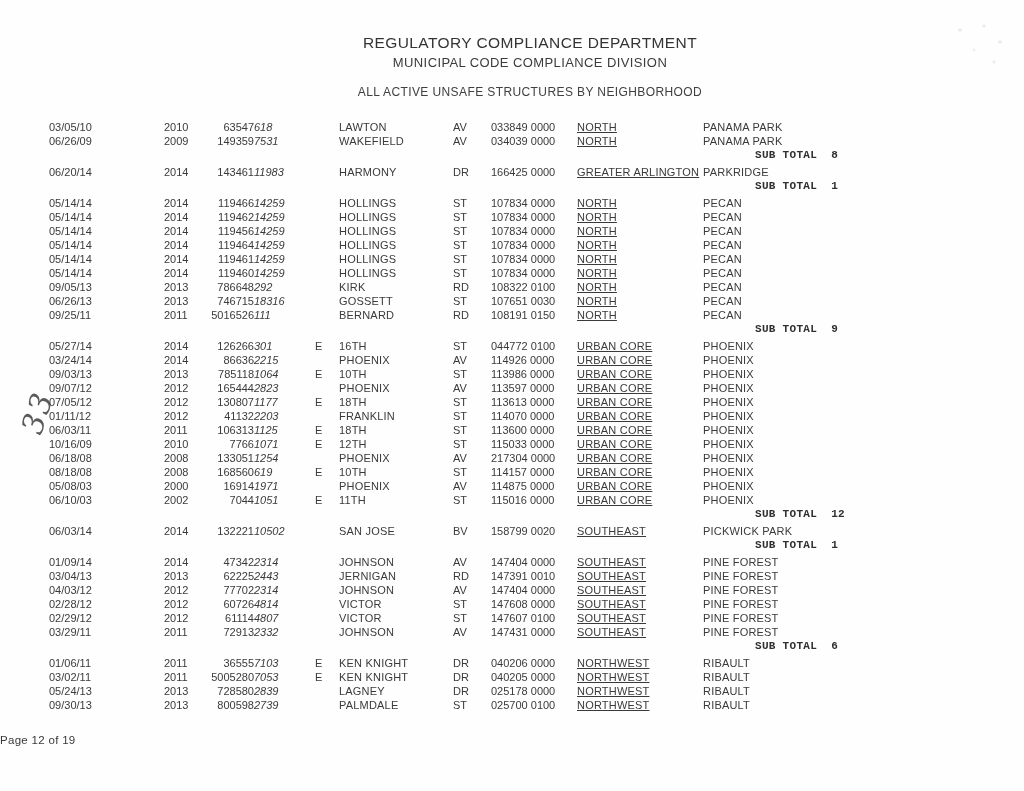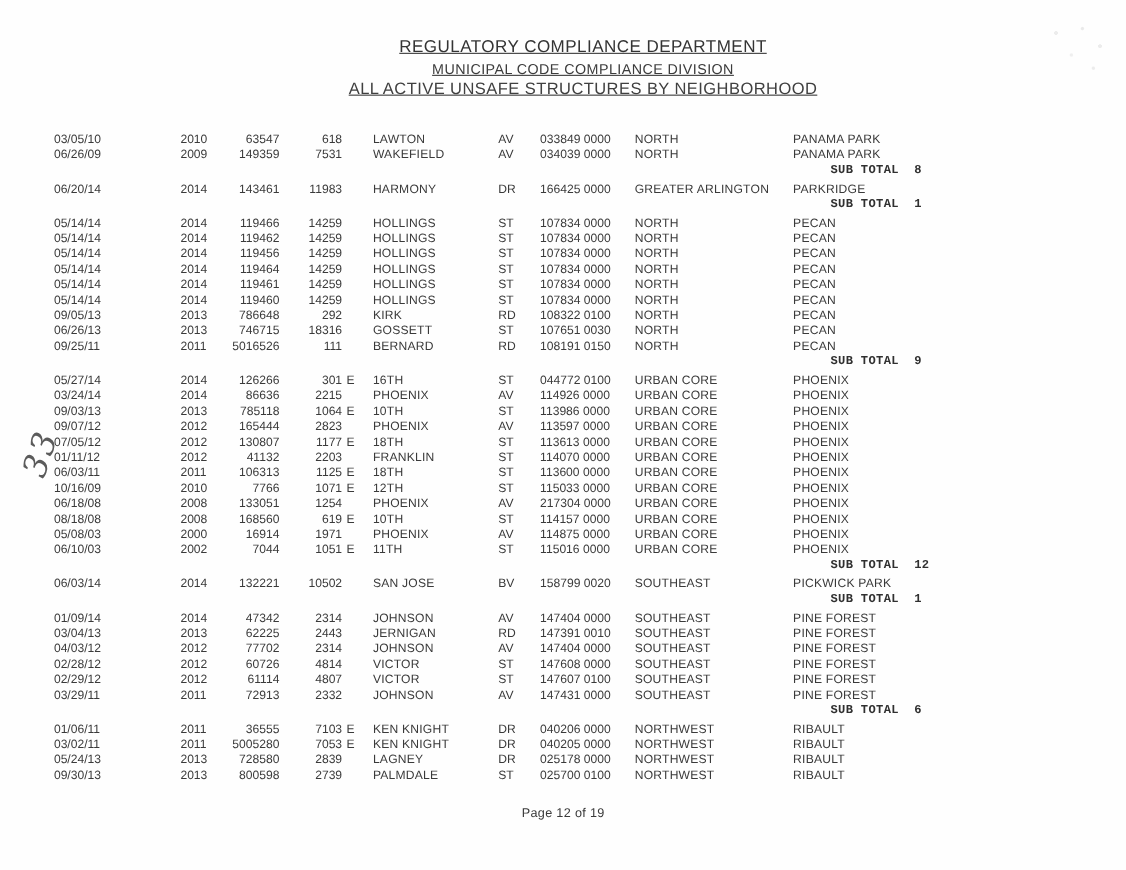--- a/index.html
+++ b/index.html
@@ -14,56 +14,55 @@
   .page{
     position:absolute;inset:0;
     background:#fefefe;
   }
   
   .header{
     position:absolute;top:33px;left:0;width:1024px;
     text-align:center;
     padding-left:36px;box-sizing:border-box;
     letter-spacing:0.4px;
-    text-decoration:underline;
   }
   .h-title{font-size:15.5px;font-weight:400;color:#343434;line-height:19px;}
   .h-sub{font-size:13px;font-weight:400;color:#3c3c3c;line-height:17px;margin-top:2px;}
-  .h-sub2{font-size:15px;font-weight:400;color:#404040;line-height:15px;margin-top:2px;text-align:center;}
+  .h-sub2{font-size:12px;font-weight:400;color:#404040;line-height:15px;margin-top:14px;text-align:center;}
   
   .tbl{
     position:absolute;top:120px;left:0;width:1024px;
     font-size:11px;
   }
   .section{margin-bottom:3px;}
   .row{
     display:flex;align-items:baseline;
     height:14px;line-height:14px;
     padding-left:49px;
     white-space:nowrap;
   }
   .cell{flex:none;overflow:visible;color:#3a3a3a;}
   .c-date{width:115px;}
   .c-year{width:35px;}
   .c-case{width:55px;text-align:right;}
-  .c-num{width:57px;text-align:right;}
+  .c-num{width:57px;font-style:italic;}
   .c-suffix{width:16px;padding-left:4px;box-sizing:border-box;}
   .c-street{width:126px;padding-left:12px;box-sizing:border-box;letter-spacing:0.2px;}
   .c-type{width:38px;}
   .c-parcel{width:86px;}
-  .c-district{width:144px;letter-spacing:0.2px;}
+  .c-district{width:126px;letter-spacing:0.2px;text-decoration:underline;}
   .c-neighborhood{flex:1;letter-spacing:0.2px;}
   .subtotal-row{
     display:flex;height:14px;line-height:14px;padding-left:755px;
     font-weight:700;color:#303030;letter-spacing:0.3px;font-family:Liberation Mono, monospace;
   }
   .subtotal-gap{display:inline-block;width:14px;}
   
   .footer{
-    position:absolute;top:734px;left:0;width:1024px;text-align:center;
+    position:absolute;top:734px;left:0;width:1024px;text-align:left;
     font-size:11.5px;color:#3a3a3a;letter-spacing:0.3px;
   }
   
   .hand-mark{
     position:absolute;left:22px;top:378px;
     width:60px;height:60px;
     transform:rotate(-72deg);
     font-family:"DejaVu Serif", serif;
     font-style:italic;
     font-size:30px;

